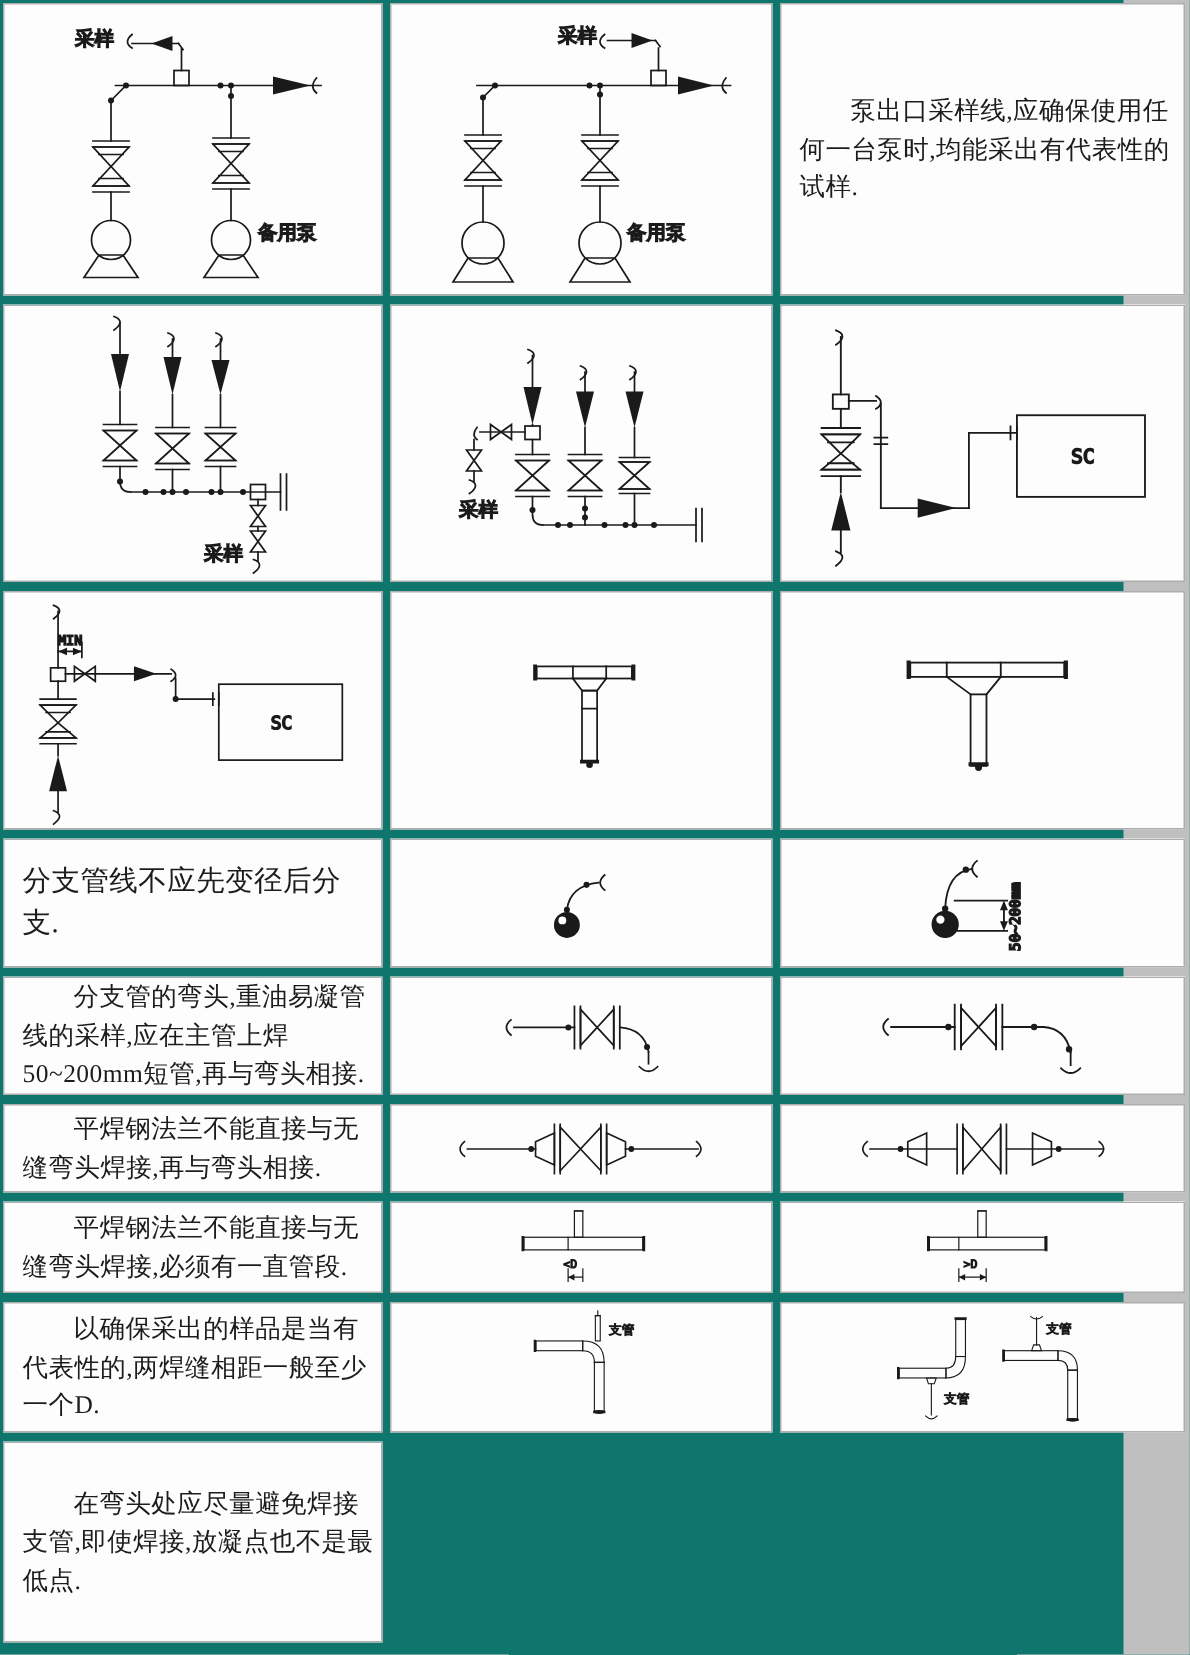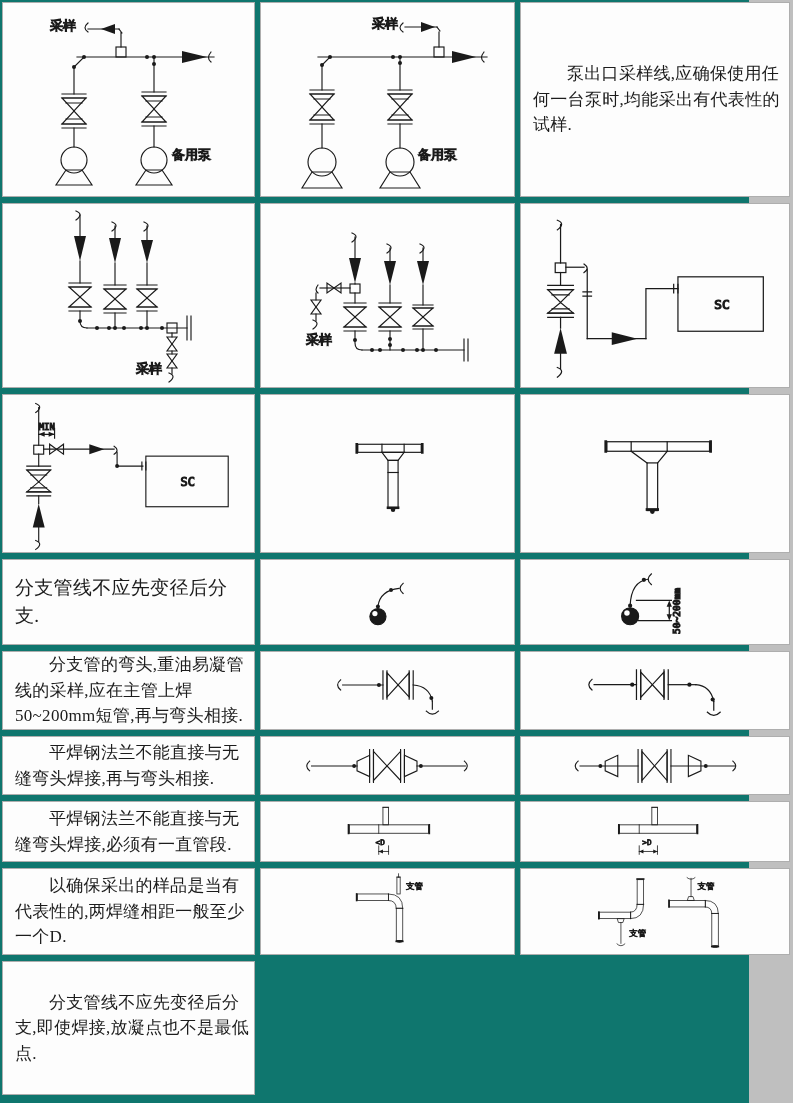--- a/index.html
+++ b/index.html
@@ -561,16 +561,16 @@
         <ellipse class="f" cx="220" cy="121" rx="5" ry="2"></ellipse>
         <polygon points="178,50 188,50 186,44 180,44"></polygon>
         <path d="M183 44 V16"></path>
         <path d="M177 15 q6 5 12 0"></path>
         <text class="lbl" x="193" y="32">支管</text>
       </g>
     </svg>
   </div>
 
   <div class="cell note">
-    <p>分支管线不应先变径后分支,即使焊接,放凝点也不是最低点.</p>
+    <p>在弯头处应尽量避免焊接支管,即使焊接,放凝点也不是最低点.</p>
   </div>
 
 </div>
 
 </body></html>

